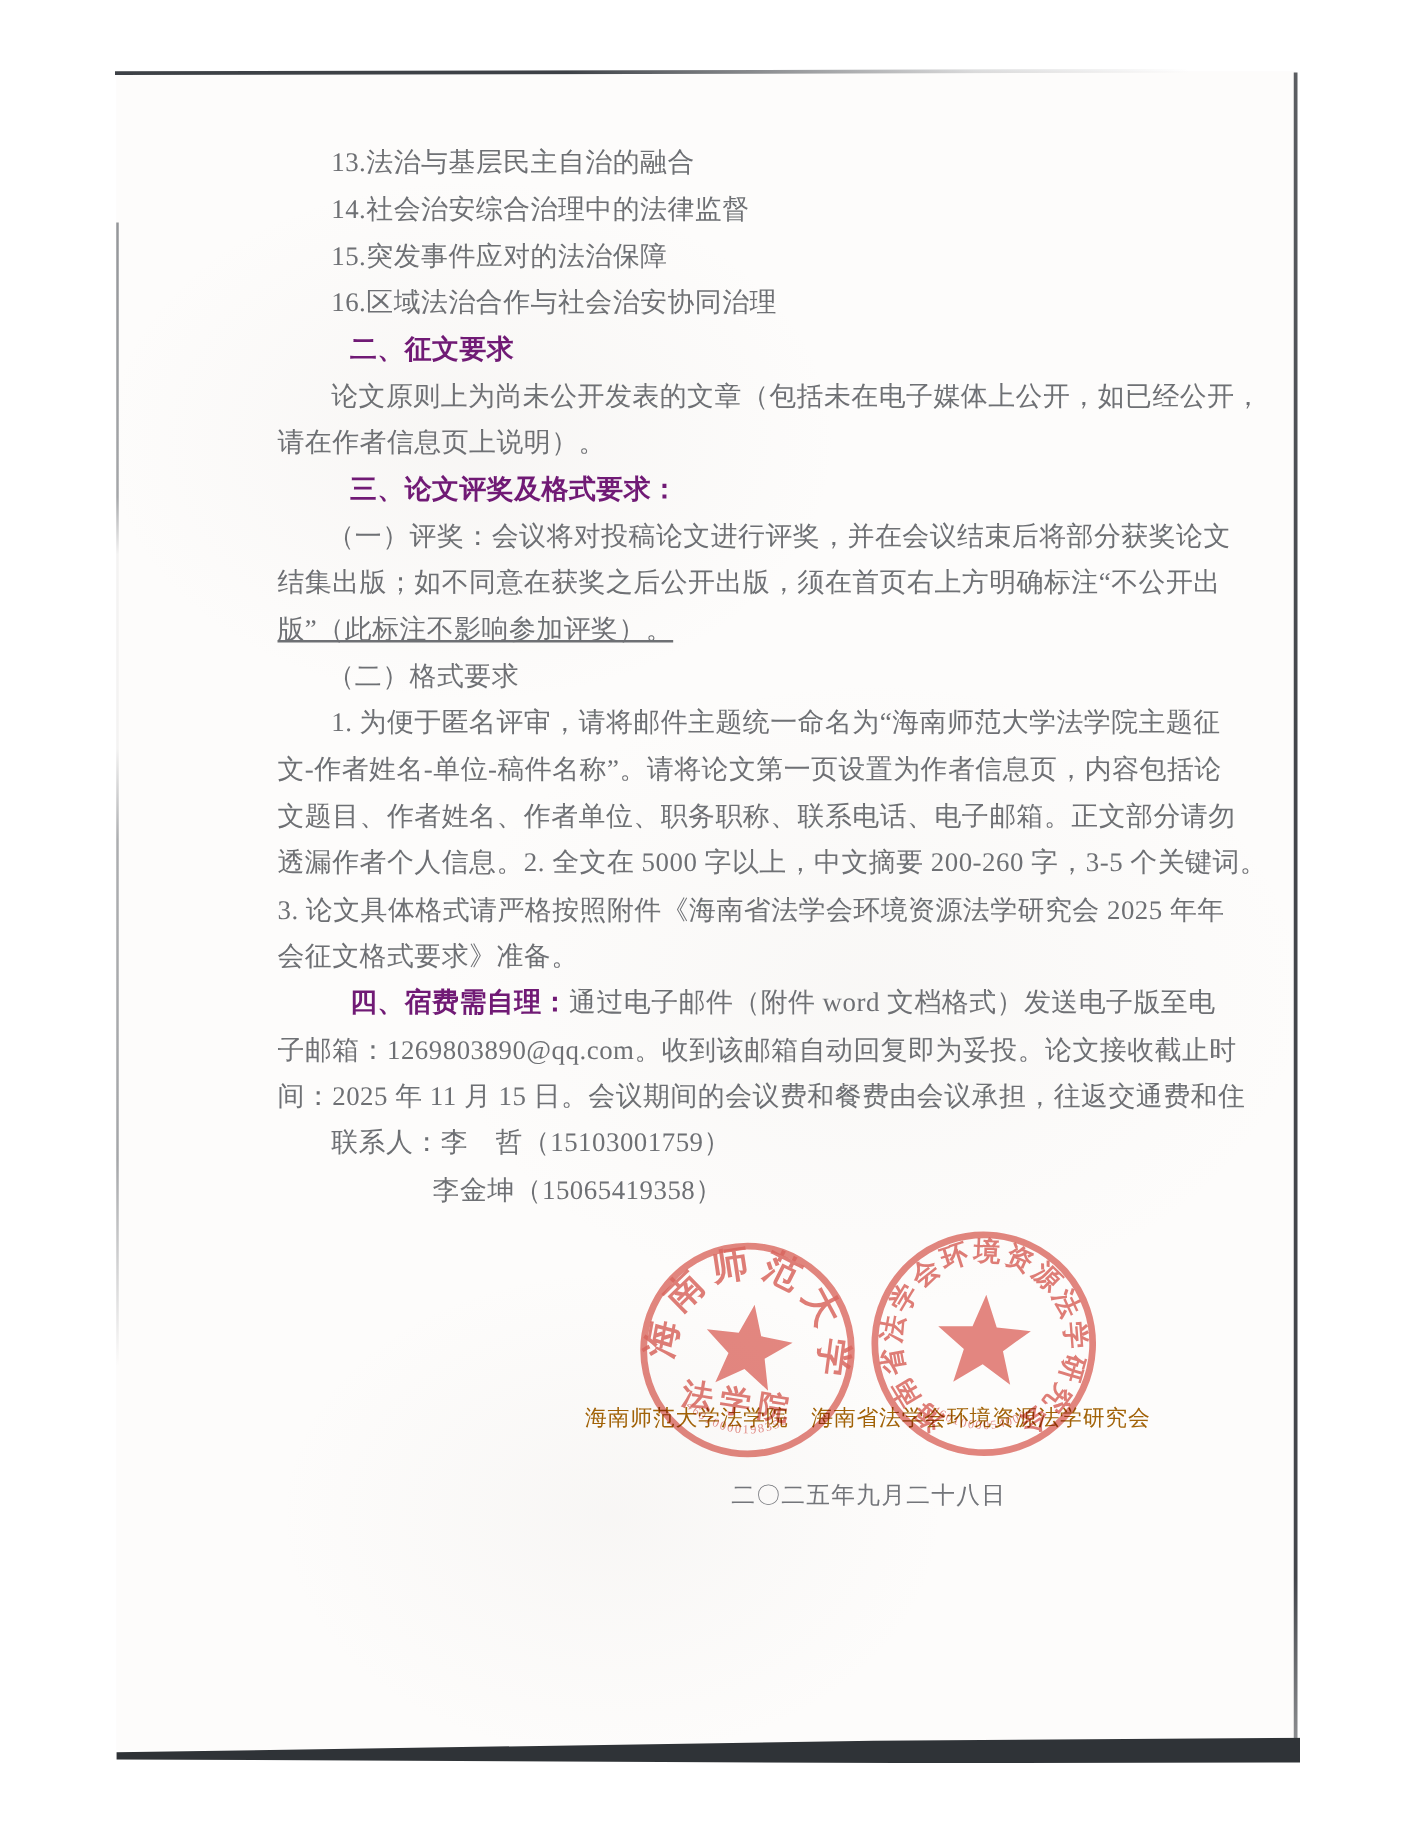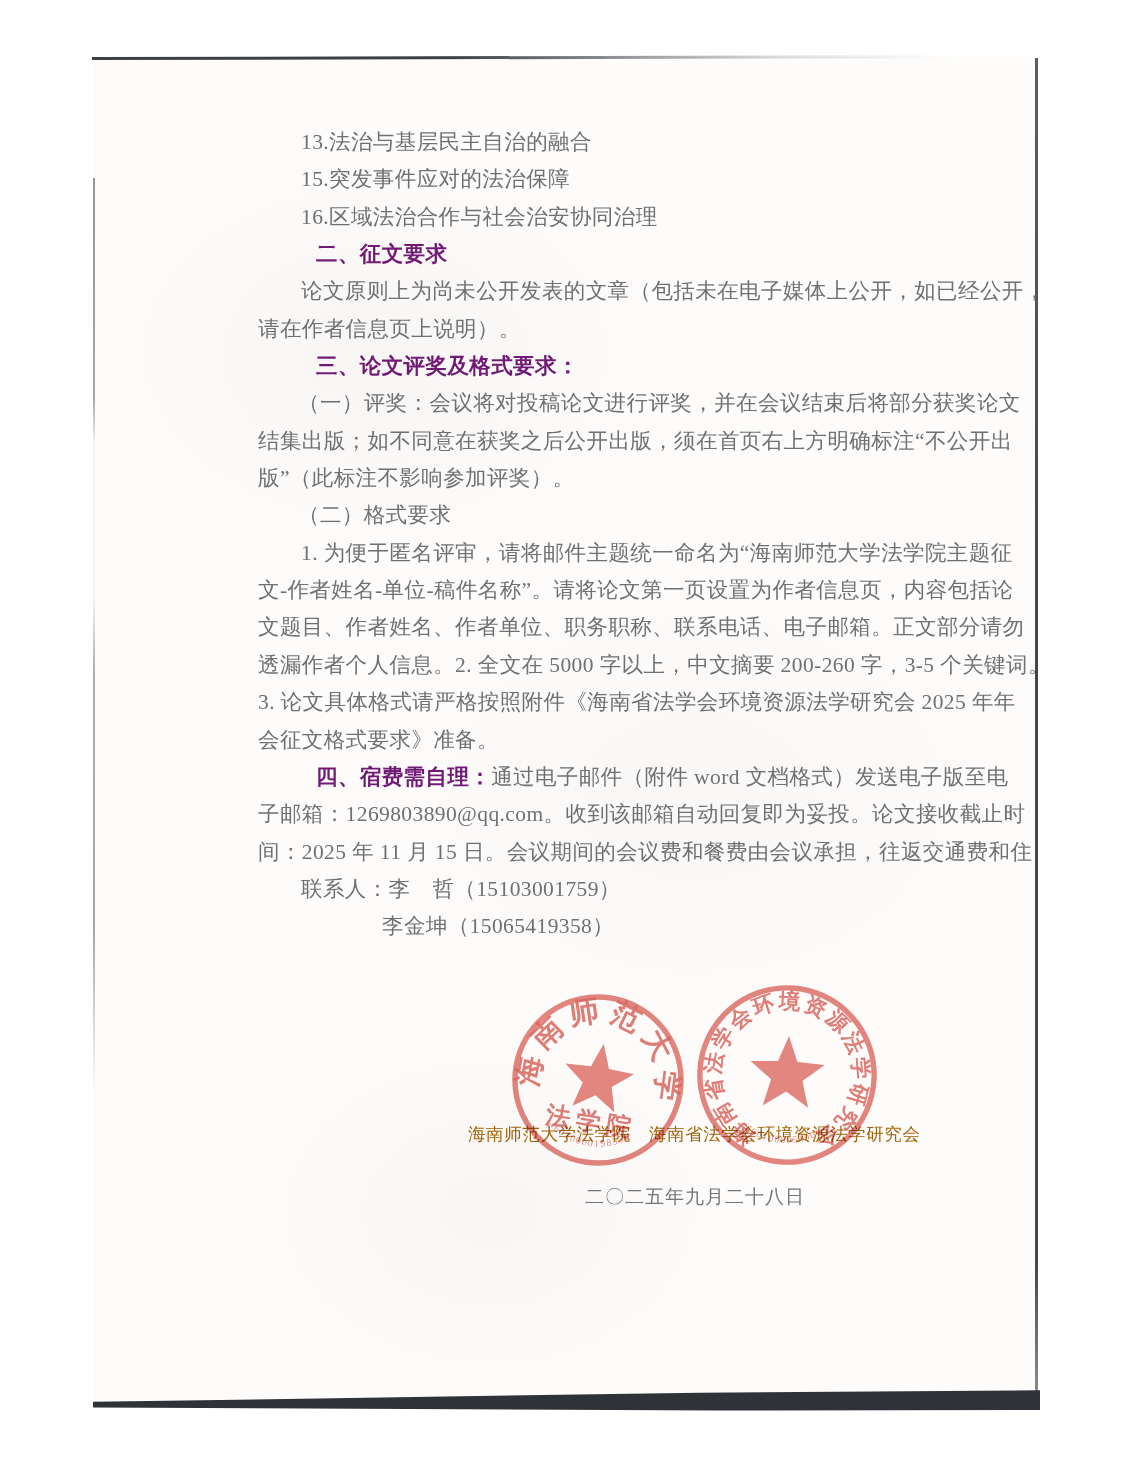--- a/index.html
+++ b/index.html
@@ -34,22 +34,22 @@
       rgba(92,96,101,0.06) 46%,rgba(92,96,101,0.5) 54%,rgba(92,96,101,0.55) 82%,
       rgba(92,96,101,0) 100%);
   }
   .edge-bottom{
     position:absolute;left:93px;top:1387px;width:947px;height:27px;
     background:#2f3337;
     clip-path:polygon(0 55%,64% 21%,100% 12%,100% 85%,66% 87%,0 76%);
   }
   
   .doc{
-    position:absolute;left:222px;top:124px;width:700px;
-    color:#6e7074;font-size:21.5px;margin-left:36px;
+    position:absolute;left:222px;top:112px;width:700px;
+    color:#6e7074;font-size:21.5px;
   }
   .line{height:37.35px;line-height:37.35px;white-space:nowrap;letter-spacing:0.4px;}
   .line .b{font-weight:bold;color:#701a75;}
   .sig{
     position:absolute;left:468px;top:1120px;height:28px;line-height:28px;
     color:#a16207;font-size:17.5px;letter-spacing:0.6px;white-space:nowrap;font-family:Liberation Serif, serif;
   }
   .date{
     position:absolute;left:585px;top:1182px;height:30px;line-height:30px;
     color:#73757a;font-size:19px;letter-spacing:1px;white-space:nowrap;
@@ -65,29 +65,30 @@
 <div class="scan">
 
   <div class="page-tint"></div>
   <div class="edge-top"></div>
   <div class="edge-right"></div>
   <div class="edge-left"></div>
   <div class="edge-bottom"></div>
 
   <div class="doc">
       <div class="line" style="padding-left: 43px;"><span>13.法治与基层民主自治的融合</span></div>
+      <div class="line" style="padding-left: 43px;"><span>14.社会治安综合治理中的法律监督</span></div>
       <div class="line" style="padding-left: 43px;"><span>15.突发事件应对的法治保障</span></div>
       <div class="line" style="padding-left: 43px;"><span>16.区域法治合作与社会治安协同治理</span></div>
       <div class="line" style="padding-left: 58px;"><span class="b">二、征文要求</span></div>
       <div class="line" style="padding-left: 43px;"><span>论文原则上为尚未公开发表的文章（包括未在电子媒体上公开，如已经公开，</span></div>
       <div class="line" style="padding-left: 0px;"><span>请在作者信息页上说明）。</span></div>
       <div class="line" style="padding-left: 58px;"><span class="b">三、论文评奖及格式要求：</span></div>
       <div class="line" style="padding-left: 40px;"><span>（一）评奖：会议将对投稿论文进行评奖，并在会议结束后将部分获奖论文</span></div>
       <div class="line" style="padding-left: 0px;"><span>结集出版；如不同意在获奖之后公开出版，须在首页右上方明确标注“不公开出</span></div>
-      <div class="line" style="padding-left: 0px;"><span>版”（此标注不影响参加评奖）。</span></div>
+      <div class="line" style="padding-left: 0px; text-decoration: underline;"><span>版”（此标注不影响参加评奖）。</span></div>
       <div class="line" style="padding-left: 40px;"><span>（二）格式要求</span></div>
       <div class="line" style="padding-left: 43px;"><span>1. 为便于匿名评审，请将邮件主题统一命名为“海南师范大学法学院主题征</span></div>
       <div class="line" style="padding-left: 0px;"><span>文-作者姓名-单位-稿件名称”。请将论文第一页设置为作者信息页，内容包括论</span></div>
       <div class="line" style="padding-left: 0px;"><span>文题目、作者姓名、作者单位、职务职称、联系电话、电子邮箱。正文部分请勿</span></div>
       <div class="line" style="padding-left: 0px;"><span>透漏作者个人信息。2. 全文在 5000 字以上，中文摘要 200-260 字，3-5 个关键词。</span></div>
       <div class="line" style="padding-left: 0px;"><span>3. 论文具体格式请严格按照附件《海南省法学会环境资源法学研究会 2025 年年</span></div>
       <div class="line" style="padding-left: 0px;"><span>会征文格式要求》准备。</span></div>
       <div class="line" style="padding-left: 58px;"><span class="b">四、宿费需自理：</span><span>通过电子邮件（附件 word 文档格式）发送电子版至电</span></div>
       <div class="line" style="padding-left: 0px;"><span>子邮箱：1269803890@qq.com。收到该邮箱自动回复即为妥投。论文接收截止时</span></div>
       <div class="line" style="padding-left: 0px;"><span>间：2025 年 11 月 15 日。会议期间的会议费和餐费由会议承担，往返交通费和住</span></div>

